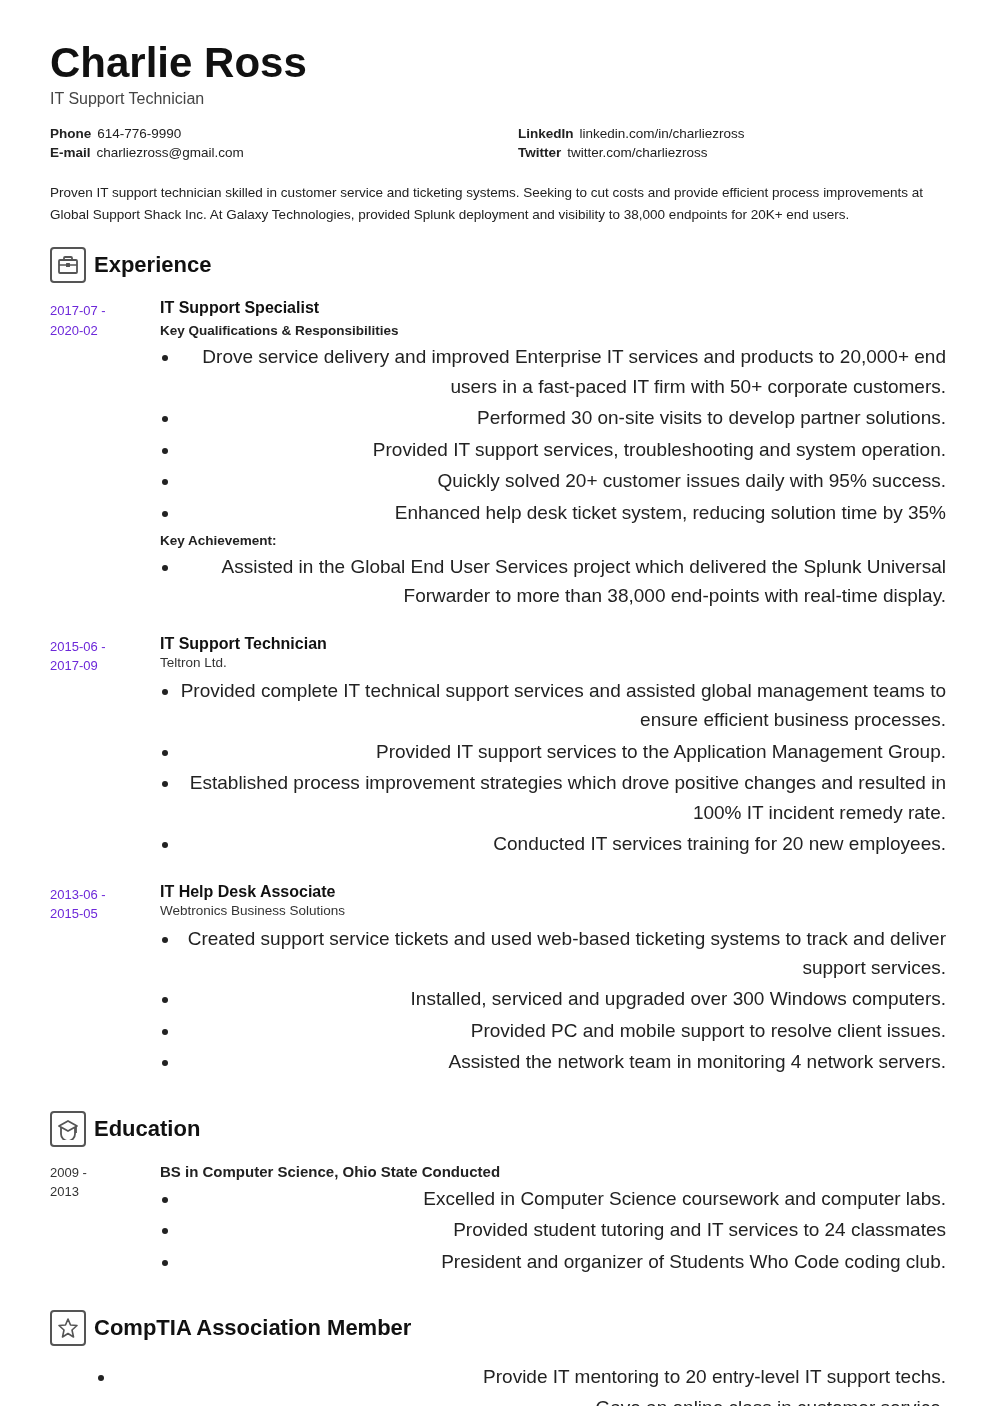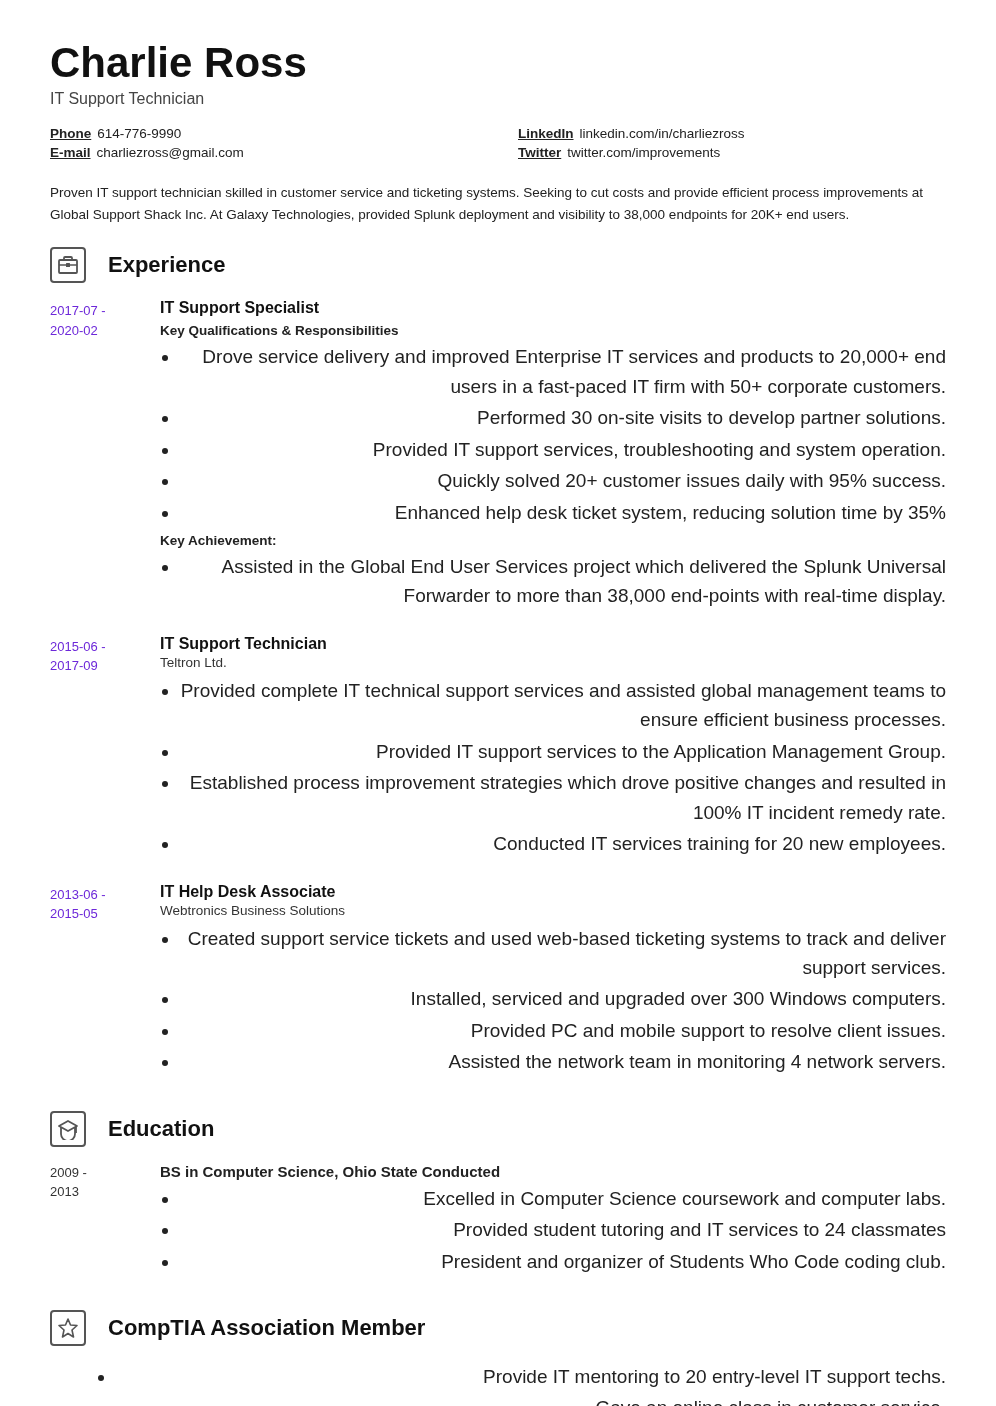--- a/index.html
+++ b/index.html
@@ -29,32 +29,31 @@
       grid-template-columns: 1fr 1fr;
       gap: 4px 40px;
       margin-bottom: 22px;
     }
     .contact-item {
       font-size: 13.5px;
     }
     .contact-label {
       font-weight: 700;
       margin-right: 6px;
-      text-decoration: underline;
     }
     .summary {
       font-size: 13.5px;
       line-height: 1.6;
       color: #222;
       margin-bottom: 22px;
     }
     .section-header {
       display: flex;
       align-items: center;
-      gap: 22px;
+      gap: 8px;
       margin-bottom: 16px;
       border-top: none;
     }
     .section-icon {
       width: 36px;
       height: 36px;
       border: 2px solid #555;
       border-radius: 4px;
       display: flex;
       align-items: center;
@@ -141,21 +140,21 @@
   <div class="contact-item">
     <span class="contact-label">Phone</span><span>614-776-9990</span>
   </div>
   <div class="contact-item">
     <span class="contact-label">LinkedIn</span><span>linkedin.com/in/charliezross</span>
   </div>
   <div class="contact-item">
     <span class="contact-label">E-mail</span><span>charliezross@gmail.com</span>
   </div>
   <div class="contact-item">
-    <span class="contact-label">Twitter</span><span>twitter.com/improvements</span>
+    <span class="contact-label">Twitter</span><span>twitter.com/charliezross</span>
   </div>
 </div>
 
 <p class="summary">Proven IT support technician skilled in customer service and ticketing systems. Seeking to cut costs and provide efficient process improvements at Global Support Shack Inc. At Galaxy Technologies, provided Splunk deployment and visibility to 38,000 endpoints for 20K+ end users.</p>
 
 <div class="section-block">
   <div class="section-header">
     <div class="section-icon">
       <svg width="22" height="22" viewBox="0 0 22 22" fill="none" xmlns="http://www.w3.org/2000/svg">
         <rect x="2" y="6" width="18" height="13" rx="1" stroke="#555" stroke-width="1.8" fill="none"></rect>

